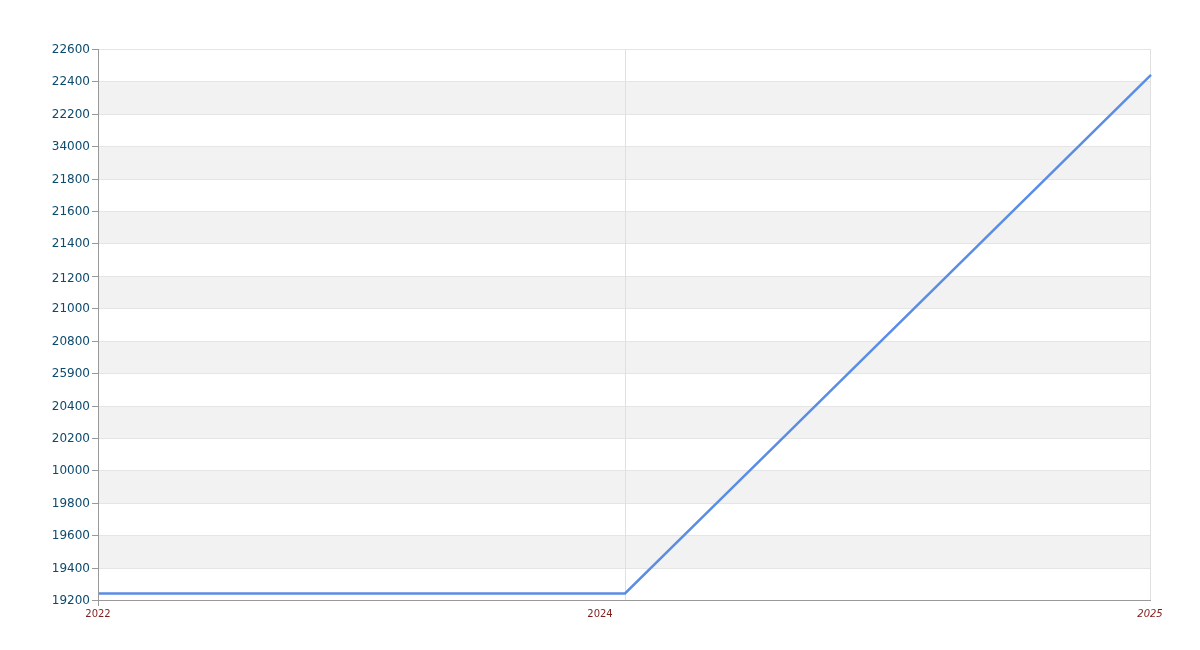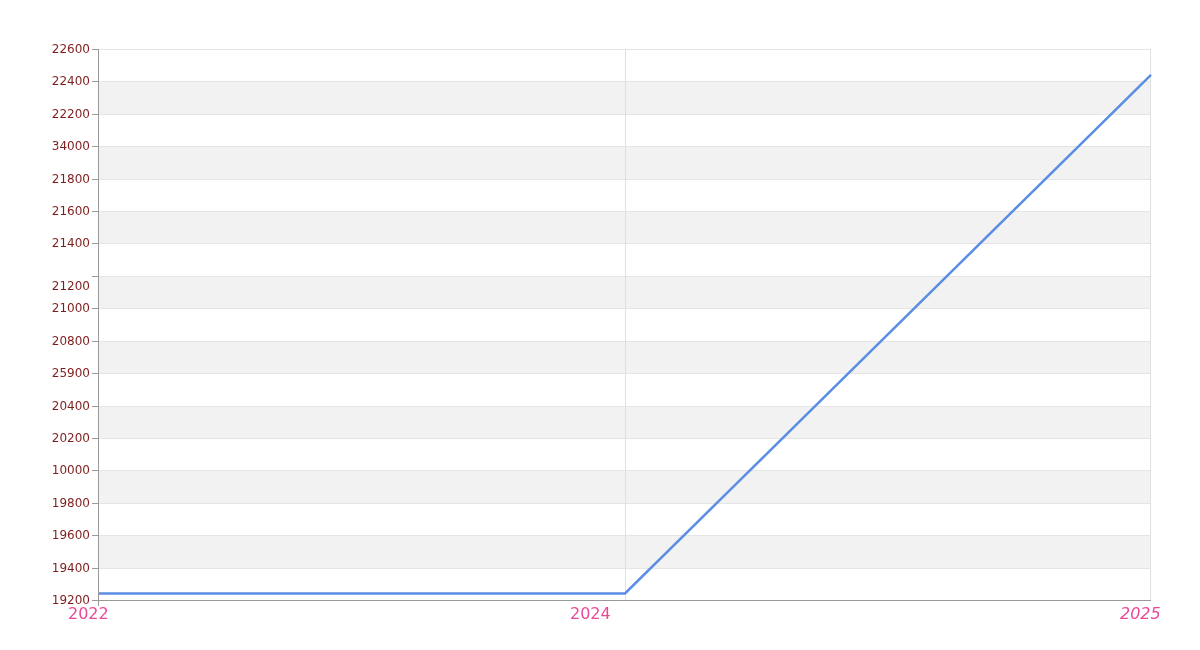--- a/index.html
+++ b/index.html
@@ -58,35 +58,35 @@
     position: absolute;
     left: 0;
     top: 0;
     overflow: visible;
   }
   .y-tick-label {
     position: absolute;
     width: 88px;
     text-align: right;
     font-size: 12px;
-    color: #7f1d1d;
+    color: #0c4a6e;
     line-height: 14px;
   }
   .y-tick-mark {
     position: absolute;
     width: 6px;
     height: 1px;
     background: #999999;
   }
   .x-tick-label {
     position: absolute;
     width: 60px;
-    text-align: left;
-    font-size: 16px;
-    color: #ec4899;
+    text-align: center;
+    font-size: 10px;
+    color: #7f1d1d;
     line-height: 14px;
   }
   .x-corner-tick {
     position: absolute;
     width: 1px;
     height: 5px;
     background: #999999;
   }
 </style>
 </head>
@@ -147,21 +147,21 @@
       <div class="y-tick-label" style="left: 2px; top: 430.941px;">20200</div>
       <div class="y-tick-mark" style="left: 92px; top: 437.941px;"></div>
       <div class="y-tick-label" style="left: 2px; top: 398.529px;">20400</div>
       <div class="y-tick-mark" style="left: 92px; top: 405.529px;"></div>
       <div class="y-tick-label" style="left: 2px; top: 366.118px;">25900</div>
       <div class="y-tick-mark" style="left: 92px; top: 373.118px;"></div>
       <div class="y-tick-label" style="left: 2px; top: 333.706px;">20800</div>
       <div class="y-tick-mark" style="left: 92px; top: 340.706px;"></div>
       <div class="y-tick-label" style="left: 2px; top: 301.294px;">21000</div>
       <div class="y-tick-mark" style="left: 92px; top: 308.294px;"></div>
-      <div class="y-tick-label" style="left: 2px; top: 279px;">21200</div>
+      <div class="y-tick-label" style="left: 2px; top: 271px;">21200</div>
       <div class="y-tick-mark" style="left: 92px; top: 275.882px;"></div>
       <div class="y-tick-label" style="left: 2px; top: 236.471px;">21400</div>
       <div class="y-tick-mark" style="left: 92px; top: 243.471px;"></div>
       <div class="y-tick-label" style="left: 2px; top: 204.059px;">21600</div>
       <div class="y-tick-mark" style="left: 92px; top: 211.059px;"></div>
       <div class="y-tick-label" style="left: 2px; top: 171.647px;">21800</div>
       <div class="y-tick-mark" style="left: 92px; top: 178.647px;"></div>
       <div class="y-tick-label" style="left: 2px; top: 139.235px;">34000</div>
       <div class="y-tick-mark" style="left: 92px; top: 146.235px;"></div>
       <div class="y-tick-label" style="left: 2px; top: 106.824px;">22200</div>

